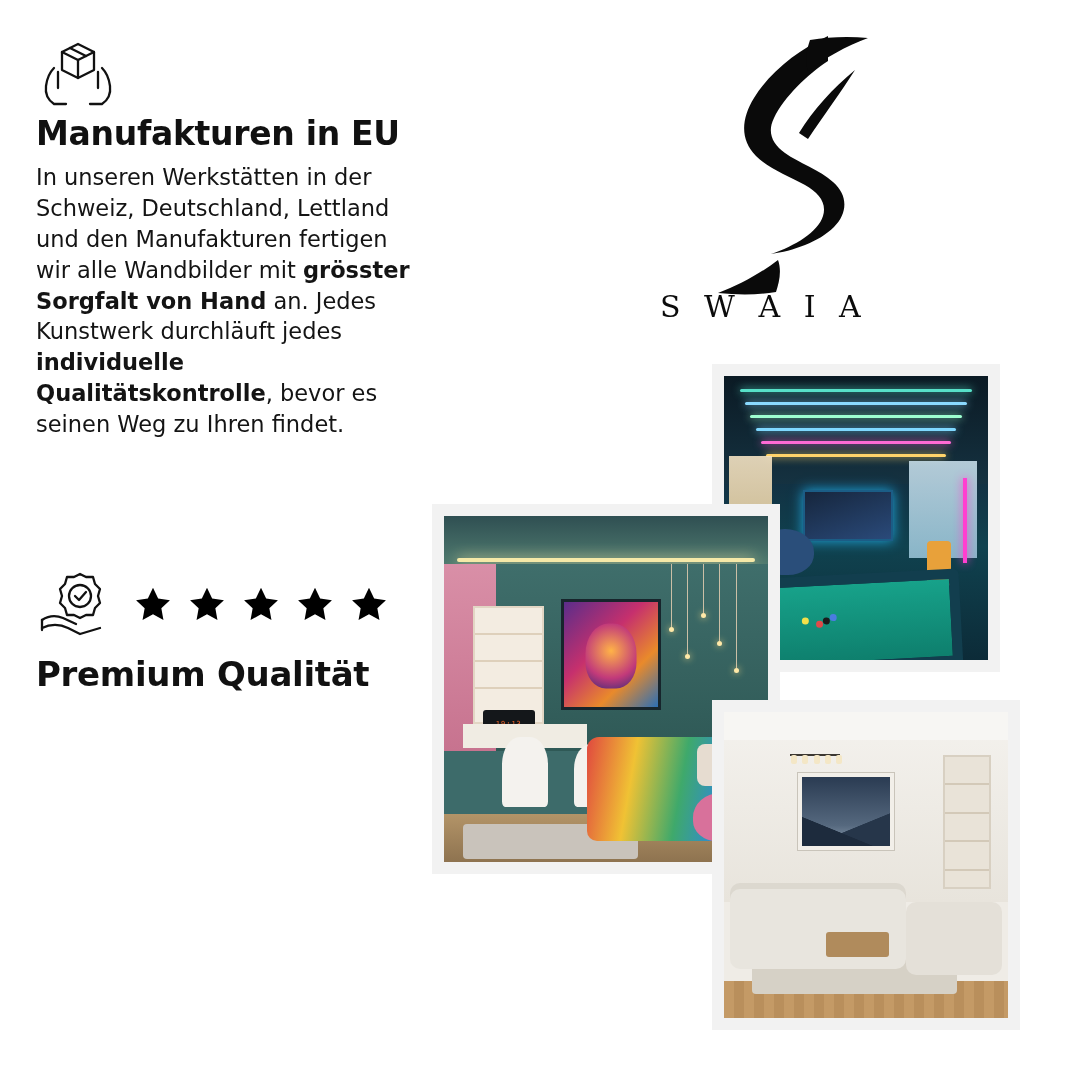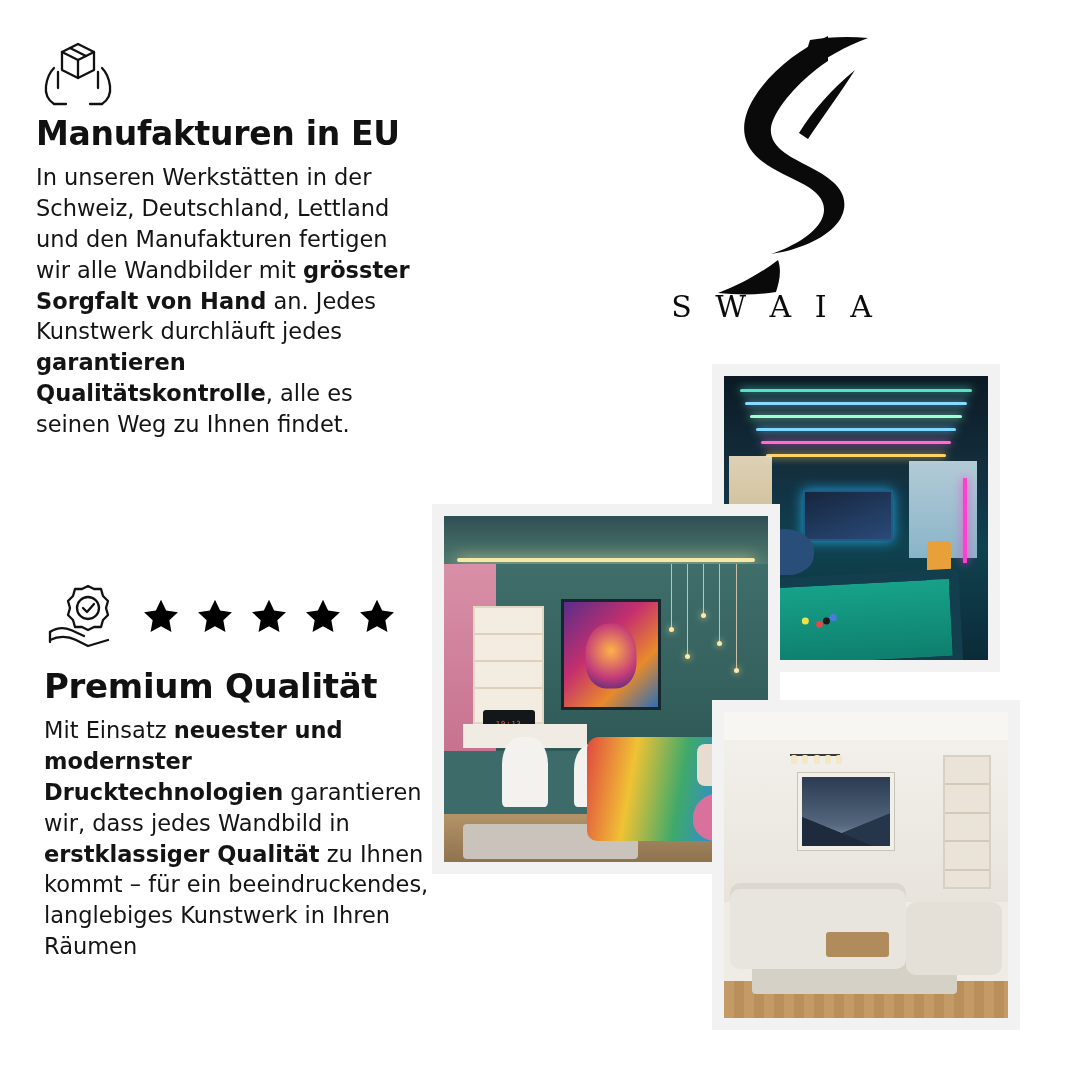--- a/index.html
+++ b/index.html
@@ -40,23 +40,22 @@
     line-height: 1.37;
     color: #141414;
     margin: 0;
     max-width: 392px;
   }
   p.block-body b { font-weight: bold; }
 
   
   .block-two {
     position: absolute;
-    left: 36px; top: 580px;
+    left: 36px; top: 568px;
     width: 430px;
-    margin-left: 8px;
   }
   .badge-stars {
     display: flex;
     align-items: center;
     gap: 0px;
     height: 74px;
   }
   .badge-icon { width: 80px; height: 74px; margin-right: 16px; }
   .stars { display: flex; gap: 12px; align-items: center; }
   .star {
@@ -66,21 +65,20 @@
   }
   .star svg { display:block; }
 
   .block-two h2.block-title { margin-top: 14px; font-size: 34px; }
 
   
   .logo-wrap {
     position: absolute;
     left: 660px; top: 30px;
     width: 230px; height: 320px;
-    text-align: center;
   }
   .logo-mark { width: 230px; height: 265px; }
   .logo-text {
     font-family: "DejaVu Serif", "Liberation Serif", serif;
     font-size: 30px;
     letter-spacing: 7px;
     color: #0b0b0b;
     margin-top: -6px;
   }
 
@@ -216,21 +214,21 @@
         <path d="M26 14 L42 22 L58 14"></path>
         <path d="M42 22 L42 40"></path>
         <path d="M34 10 L50 18"></path>
         <path d="M18 30 C14 34 11 40 10 48 C9 56 12 62 18 66 L30 66"></path>
         <path d="M22 34 L22 50"></path>
         <path d="M66 30 C70 34 73 40 74 48 C75 56 72 62 66 66 L54 66"></path>
         <path d="M62 34 L62 50"></path>
       </svg>
     </div>
     <h2 class="block-title">Manufakturen in EU</h2>
-    <p class="block-body"><span>In unseren Werkstätten in der Schweiz, Deutschland, Lettland und den Manufakturen fertigen wir alle Wandbilder mit </span><b>grösster Sorgfalt von Hand</b><span> an. Jedes Kunstwerk durchläuft jedes </span><b>garantieren Qualitätskontrolle</b><span>, alle es seinen Weg zu Ihnen findet.</span></p>
+    <p class="block-body"><span>In unseren Werkstätten in der Schweiz, Deutschland, Lettland und den Manufakturen fertigen wir alle Wandbilder mit </span><b>grösster Sorgfalt von Hand</b><span> an. Jedes Kunstwerk durchläuft jedes </span><b>individuelle Qualitätskontrolle</b><span>, bevor es seinen Weg zu Ihren findet.</span></p>
   </div>
 
   <div class="block-two">
     <div class="badge-stars">
       <div class="badge-icon">
         <svg viewBox="0 0 80 74" width="80" height="74" fill="none" stroke="#111" stroke-width="2.3" stroke-linecap="round" stroke-linejoin="round">
           <path d="M44 6 L50 9 L57 9 L59 16 L64 21 L62 28 L64 35 L59 40 L57 47 L50 47 L44 50 L38 47 L31 47 L29 40 L24 35 L26 28 L24 21 L29 16 L31 9 L38 9 Z"></path>
           <circle cx="44" cy="28" r="11"></circle>
           <path d="M39 28 L43 32 L50 24"></path>
           <path d="M6 52 C12 48 20 47 27 50 L40 56"></path>
@@ -260,21 +258,20 @@
             </svg>
           </span>
         <span class="star">
             <svg viewBox="0 0 24 24" width="42" height="42">
               <path fill="#000" d="M12 2.2l2.95 6.1 6.72.92-4.9 4.66 1.2 6.68L12 17.35 6.03 20.56l1.2-6.68L2.33 9.22l6.72-.92z"></path>
             </svg>
           </span>
       </div>
     </div>
     <h2 class="block-title">Premium Qualität</h2>
-    <p class="block-body"><span>Mit Einsatz </span><b>neuester und modernster Drucktechnologien</b><span> garantieren wir, dass jedes Wandbild in </span><b>erstklassiger Qualität</b><span> zu Ihnen kommt – für ein beeindruckendes, langlebiges Kunstwerk in Ihren Räumen</span></p>
   </div>
 
   <div class="logo-wrap">
     <div class="logo-mark">
       <svg viewBox="0 0 230 265" width="230" height="265">
         <path fill="#0a0a0a" d="M168 6c-30 14-58 36-74 62-13 21-14 42 2 58 13 13 33 20 49 29 14 8 22 18 18 31-5 16-28 30-52 38 22-3 48-12 63-27 14-14 14-32-1-45-13-12-34-19-48-29-13-9-18-21-11-35 10-21 34-44 54-57z"></path>
         <path fill="#0a0a0a" d="M150 10c18-3 38-4 58-2-22 8-43 20-60 33-4-11-1-22 2-31z"></path>
         <path fill="#0a0a0a" d="M116 262c-18 3-38 3-58 1 22-8 43-20 60-33 4 11 1 23-2 32z"></path>
         <path fill="#0a0a0a" d="M195 40c-22 18-42 40-56 63l9 6c16-24 33-47 47-69z"></path>
       </svg>

